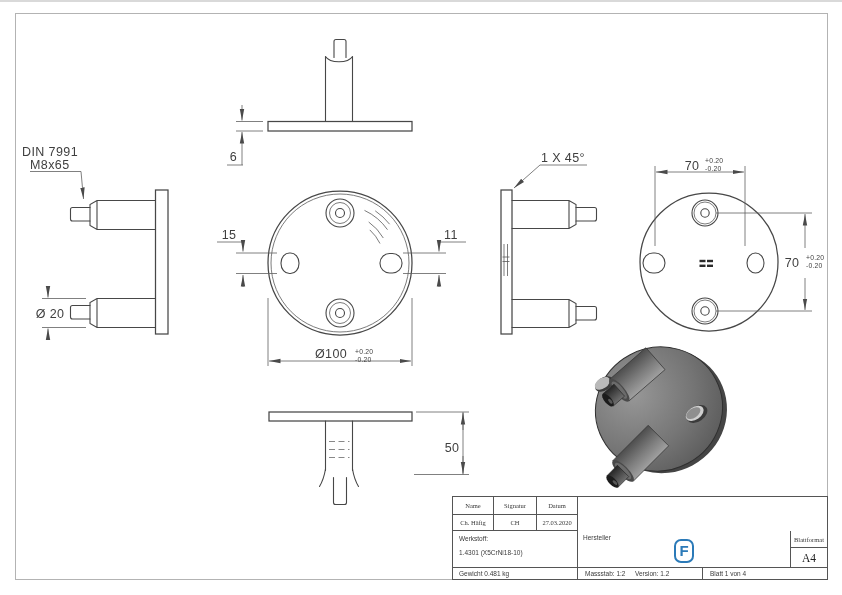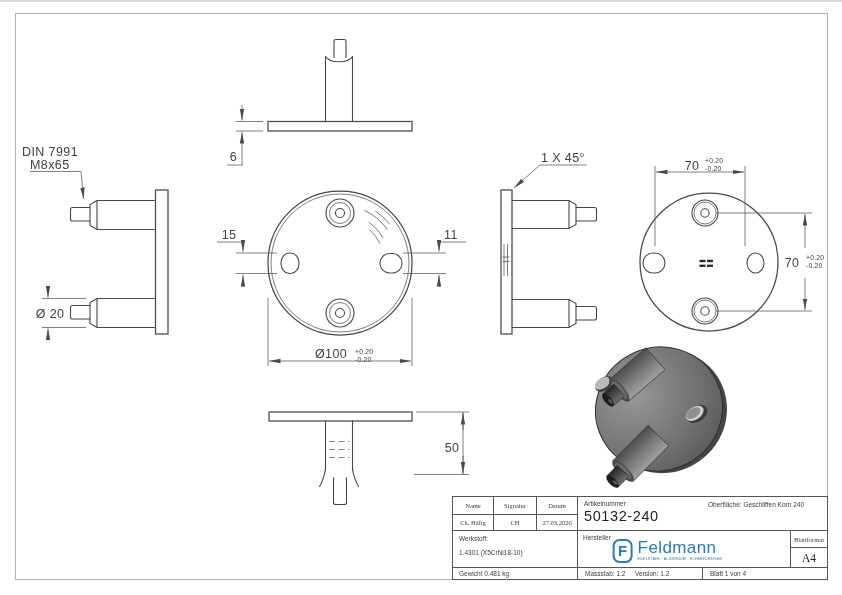--- a/index.html
+++ b/index.html
@@ -216,39 +216,30 @@
 </svg>
 
 <div id="tblock">
   <div class="c br bb ctr" style="left:0;top:0;width:41px;height:18px">Name</div>
   <div class="c br bb ctr" style="left:41px;top:0;width:43px;height:18px">Signatur</div>
   <div class="c br bb ctr" style="left:84px;top:0;width:41px;height:18px">Datum</div>
   <div class="c br bb ctr" style="left:0;top:18px;width:41px;height:16px">Ch. Häfig</div>
   <div class="c br bb ctr" style="left:41px;top:18px;width:43px;height:16px">CH</div>
   <div class="c br bb ctr" style="left:84px;top:18px;width:41px;height:16px">27.03.2020</div>
 
-  <div class="c bb" style="left:125px;top:0;width:249px;height:34px">
-    <span class="artnr-label">Artikelnummer</span>
-    <span class="artnr-value">50132-240</span>
-    <span class="oberf">Oberfläche:  Geschliffen Korn 240</span>
-  </div>
 
   <div class="c br bb" style="left:0;top:34px;width:125px;height:37px">
     <span class="werk1">Werkstoff:</span>
     <span class="werk2">1.4301 (X5CrNi18-10)</span>
   </div>
 
   <div class="c br bb" style="left:125px;top:34px;width:213px;height:37px">
     <span class="herst-label">Hersteller</span>
     <div class="logo">
       <div class="logo-f">F</div>
-      <div class="logo-right">
-        <span class="logo-word">Feldmann</span>
-        <span class="logo-tag">EDELSTAHL · ALUMINIUM · SCHMIEDEEISEN</span>
-      </div>
     </div>
   </div>
 
   <div class="c bb" style="left:338px;top:34px;width:36px;height:37px">
     <div class="c bb ctr" style="left:0;top:0;width:36px;height:17px">Blattformat</div>
     <div class="c ctr" style="left:0;top:17px;width:36px;height:19px;font-size:11.5px;color:#222">A4</div>
   </div>
 
   <div class="c br" style="left:0;top:71px;width:125px;height:11px">
     <span class="gew">Gewicht 0.481 kg</span>

